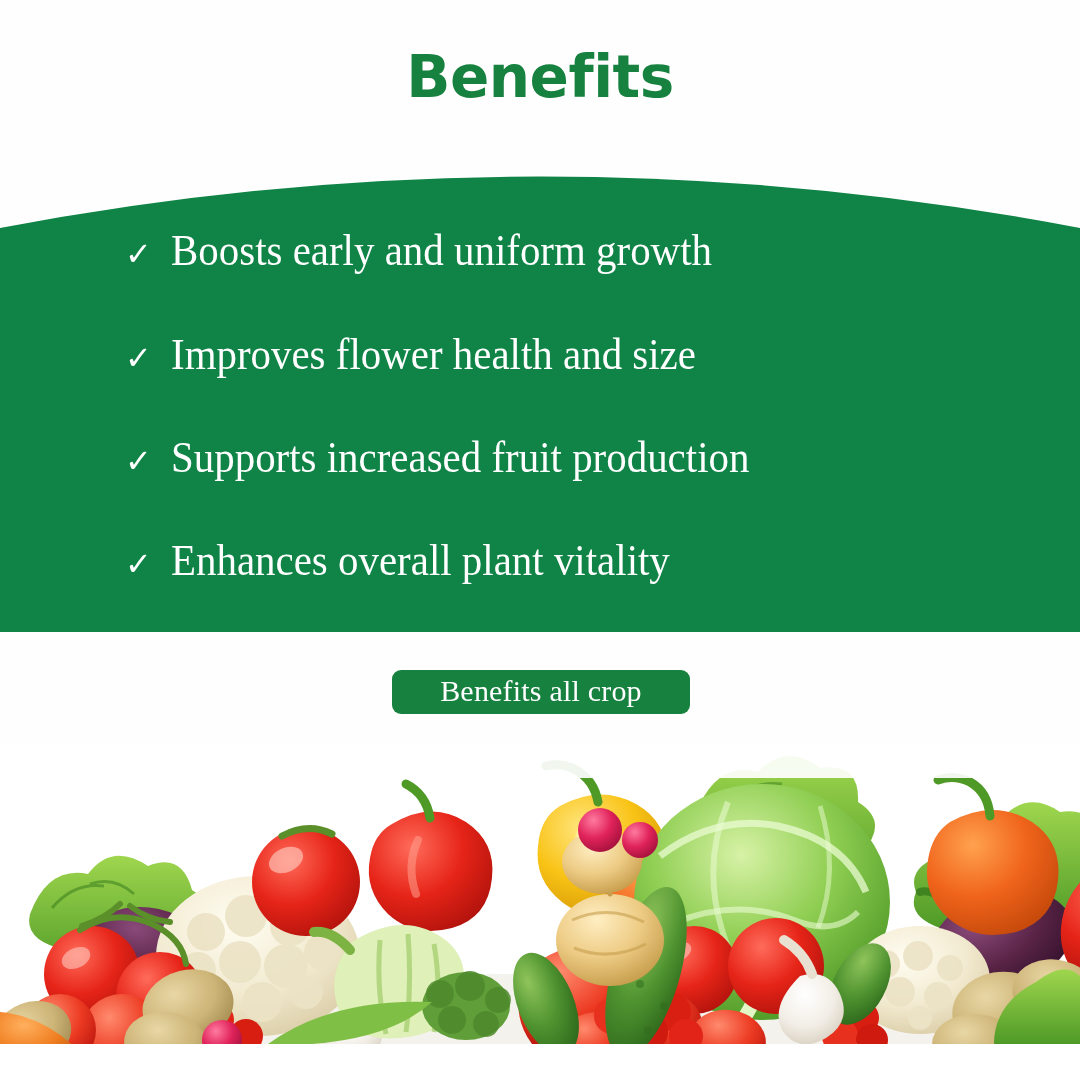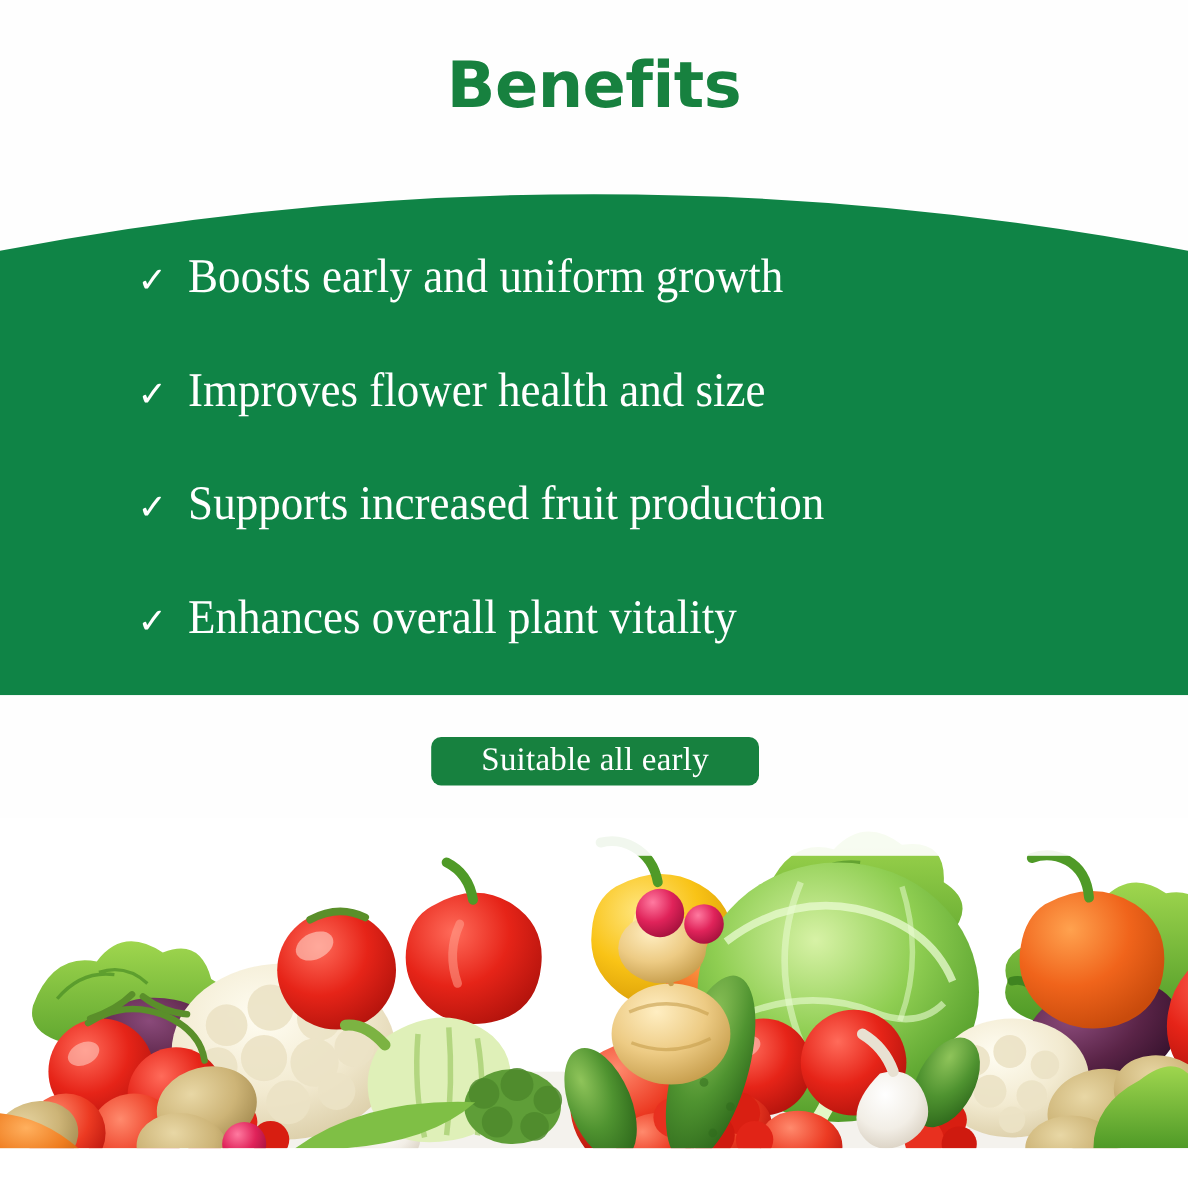--- a/index.html
+++ b/index.html
@@ -151,21 +151,21 @@
     <div class="bullet b3">
       <div class="bullet-inner">
         <span class="bullet-check">✓</span>
         <span class="bullet-text">Enhances overall plant vitality</span>
       </div>
     </div>
 
   </div>
 
   <div class="badge">
-    <span class="badge-label">Suitable all early</span>
+    <span class="badge-label">Benefits all crop</span>
   </div>
 
   <div class="veg">
     <svg viewBox="0 0 1080 300" preserveAspectRatio="none">
       <defs>
         <radialGradient id="gTom" cx="35%" cy="30%" r="75%">
           <stop offset="0%" stop-color="#ff6b5a"></stop>
             <stop offset="55%" stop-color="#e62418"></stop>
           <stop offset="100%" stop-color="#b5140d"></stop>
         </radialGradient>

